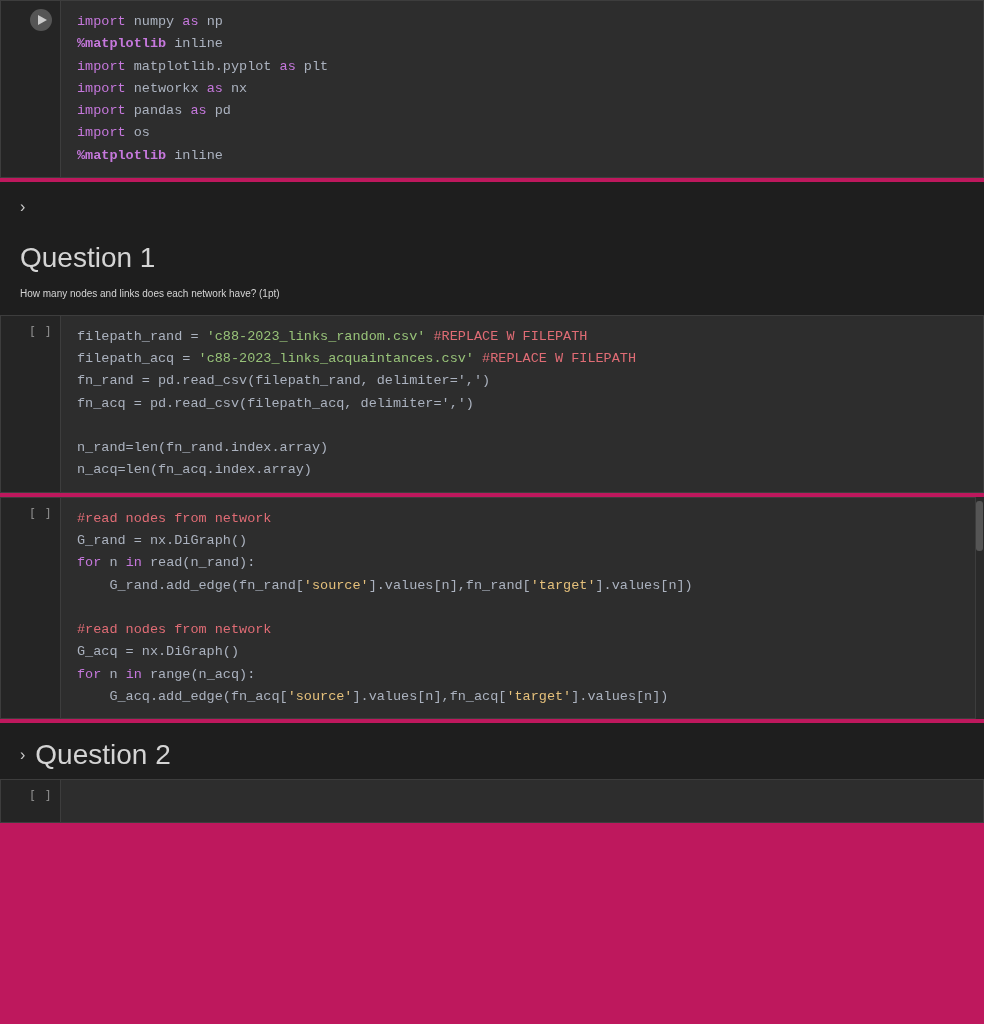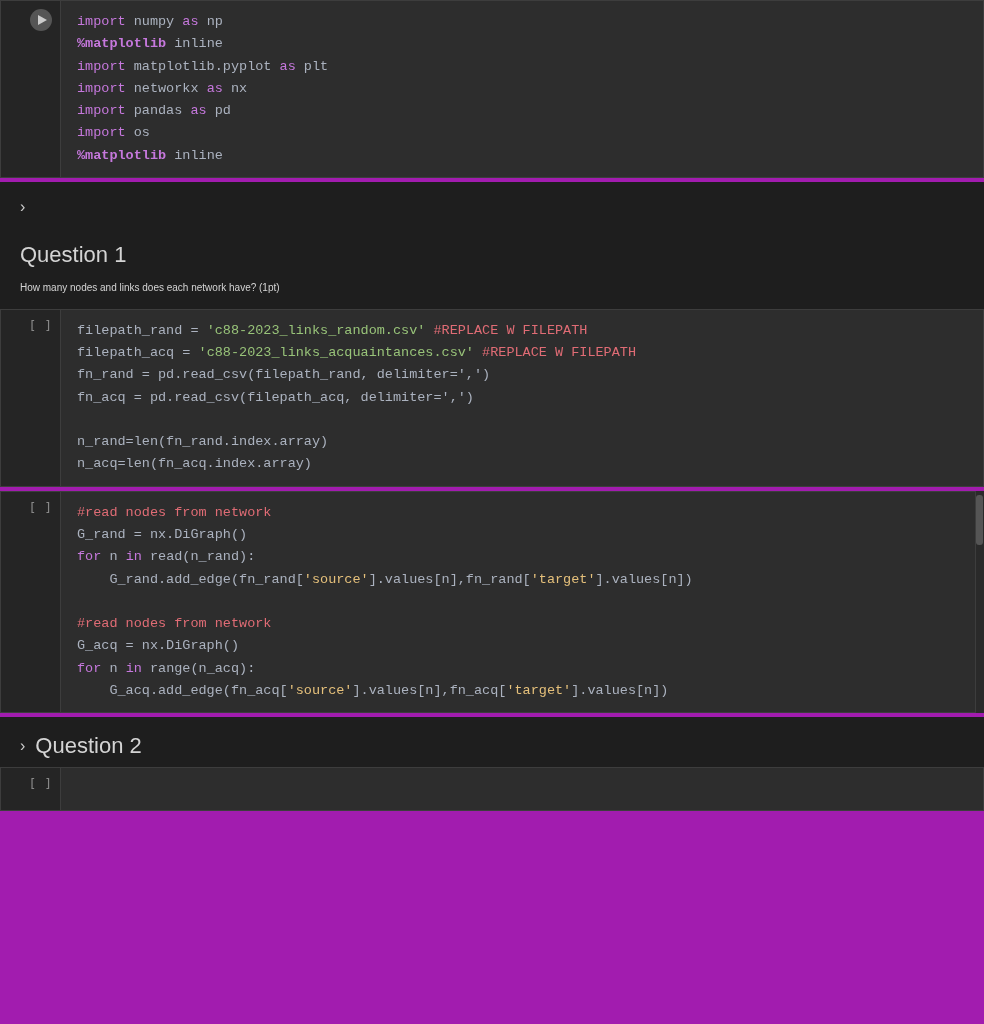--- a/index.html
+++ b/index.html
@@ -6,21 +6,21 @@
 
     body {
       background-color: #1e1e1e;
       color: #d4d4d4;
       font-family: -apple-system, BlinkMacSystemFont, 'Segoe UI', sans-serif;
       font-size: 14px;
       width: 984px;
     }
 
     .notebook {
-      background: #a21caf;
+      background: #be185d;
       min-height: 1024px;
     }
 
     
     .code-cell {
       display: flex;
       background: #2d2d2d;
       border: 1px solid #3d3d3d;
       margin: 0 0 4px 0;
     }
@@ -95,21 +95,21 @@
       font-weight: 500;
     }
 
     .question-header {
       padding: 18px 20px 8px 20px;
       background: #1e1e1e;
     }
 
     .question-title {
       color: #d4d4d4;
-      font-size: 22px;
+      font-size: 28px;
       font-weight: 400;
     }
 
     .question-text {
       color: #d4d4d4;
       padding: 6px 20px 16px 20px;
       font-size: 10px;
       background: #1e1e1e;
     }
 

